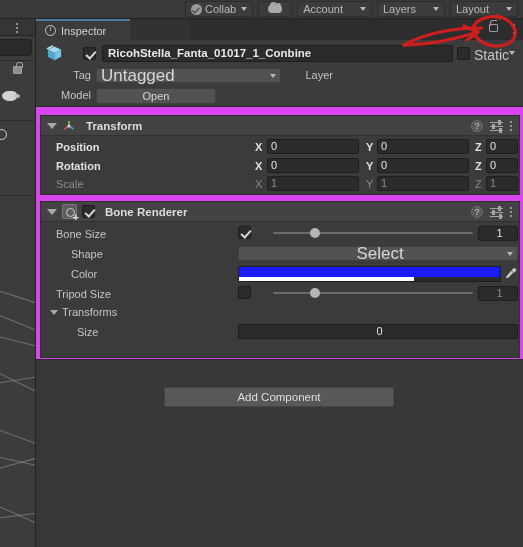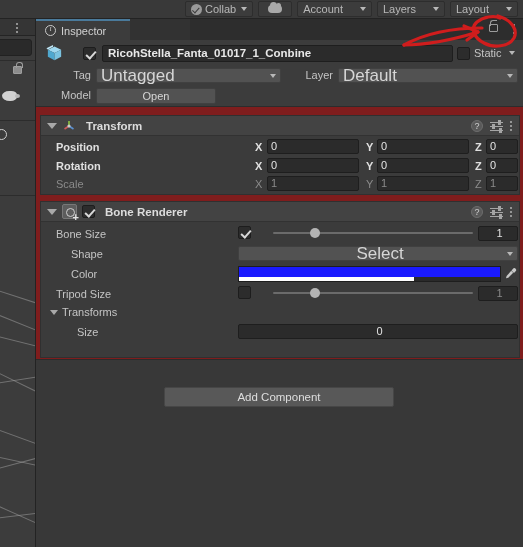--- a/index.html
+++ b/index.html
@@ -43,21 +43,21 @@
   .left-sep { position:absolute; left:0; width:35px; height:1px; background:#2c2c2c; }
   .left-lock { position:absolute; left:13px; top:47px; width:9px; height:8px; border:1.4px solid #9e9e9e; border-radius:1px; background:#8d8d8d; }
   .left-lock:before{content:"";position:absolute;left:1.5px;top:-5px;width:5px;height:5px;border:1.4px solid #9e9e9e;border-bottom:none;border-radius:3px 3px 0 0;}
   .blob1 { position:absolute; left:2px; top:72px; width:15px; height:10px; background:#d2d2d2; border-radius:50% 40% 45% 55%; }
   .blob1:after{content:"";position:absolute;left:13px;top:3px;width:5px;height:4px;background:#b9b9b9;border-radius:50%;}
   .ring1 { position:absolute; left:-4px; top:110px; width:11px; height:11px; border:1.5px solid #cfcfcf; border-radius:50%; }
   .viewport-tex { position:absolute; left:0; top:250px; width:35px; height:278px; overflow:hidden; }
   .viewport-tex span { position:absolute; display:block; height:1px; background:#9c9c9c; opacity:.55; transform-origin:0 0; }
 
   
-  .insp { position:absolute; left:35px; top:19px; width:488px; height:528px; background:#7f1d1d;
+  .insp { position:absolute; left:35px; top:19px; width:488px; height:528px; background:#d946ef;
           border-left:1px solid #232323; }
   .insp-tabbar { position:absolute; left:0; top:0; width:488px; height:21px; background:#2d2d2d; }
   .tab {
     position:absolute; left:0; top:0; width:94px; height:21px; background:#3c3c3c;
     border-top:2px solid #4a7a9b; display:flex; align-items:center; gap:5px; padding-left:9px;
     color:#d2d2d2; font-size:11px;
   }
   .i-ico { width:11px;height:11px;border-radius:50%;border:1.2px solid #c9c9c9;position:relative;flex:0 0 auto; }
   .i-ico:after{content:"i";position:absolute;left:0;right:0;top:-2px;text-align:center;font-size:8px;font-style:italic;color:#c9c9c9;font-family:"Liberation Serif",serif;}
   .tab-stub { position:absolute; left:94px; top:0; width:60px; height:21px; background:#323232; }
@@ -78,21 +78,21 @@
   .name-field {
     position:absolute; left:66px; top:5px; width:351px; height:17px;
     background:#2b2b2b; border:1px solid #1e1e1e; border-radius:2px;
     color:#e8e8e8; font-weight:bold; font-size:11.5px; line-height:15px; padding-left:5px;
     white-space:nowrap; overflow:hidden;
   }
   .static-check {
     position:absolute; left:421px; top:7px; width:13px; height:13px;
     background:#2c2c2c; border:1px solid #1d1d1d; border-radius:2px;
   }
-  .static-lbl { position:absolute; left:438px; top:7px; color:#c4c4c4; font-size:11px; }
+  .static-lbl { position:absolute; left:438px; top:7px; color:#c4c4c4; font-size:14px; }
   .static-caret { position:absolute; left:473px; top:11px; }
 
   
   .row-tl { position:absolute; left:0; top:47px; width:488px; height:19px; background:#3c3c3c; }
   .lbl-r { position:absolute; color:#c4c4c4; font-size:11px; text-align:right; }
   .dd {
     position:absolute; height:15px; background:#525252; border:1px solid #404040; border-radius:2px;
     color:#d6d6d6; font-size:17px; line-height:13px; padding-left:4px;
   }
   .dd .c { position:absolute; right:4px; top:5px; }
@@ -258,24 +258,20 @@
       <span class="caret static-caret"></span>
     </div>
 
     <div class="row-tl">
       <div class="lbl-r" style="left:25px; top:3px; width:30px;">Tag</div>
       <div class="dd" style="left:60px; top:2px; width:185px;">
         <span>Untagged</span>
         <span class="caret c"></span>
       </div>
       <div class="lbl-r" style="left:252px; top:3px; width:45px;">Layer</div>
-      <div class="dd" style="left:302px; top:2px; width:180px;">
-        <span>Default</span>
-        <span class="caret c"></span>
-      </div>
     </div>
 
     <div class="row-model">
       <div class="lbl-r" style="left:10px; top:4px; width:45px;">Model</div>
       <div class="btn-flat" style="left:60px; top:3px; width:120px;">Open</div>
       <div class="dd" style="left:320px; top:13px; width:162px;margin-top:20px;">
         <span>Overrides</span>
         <span class="caret c"></span>
       </div>
     </div>

